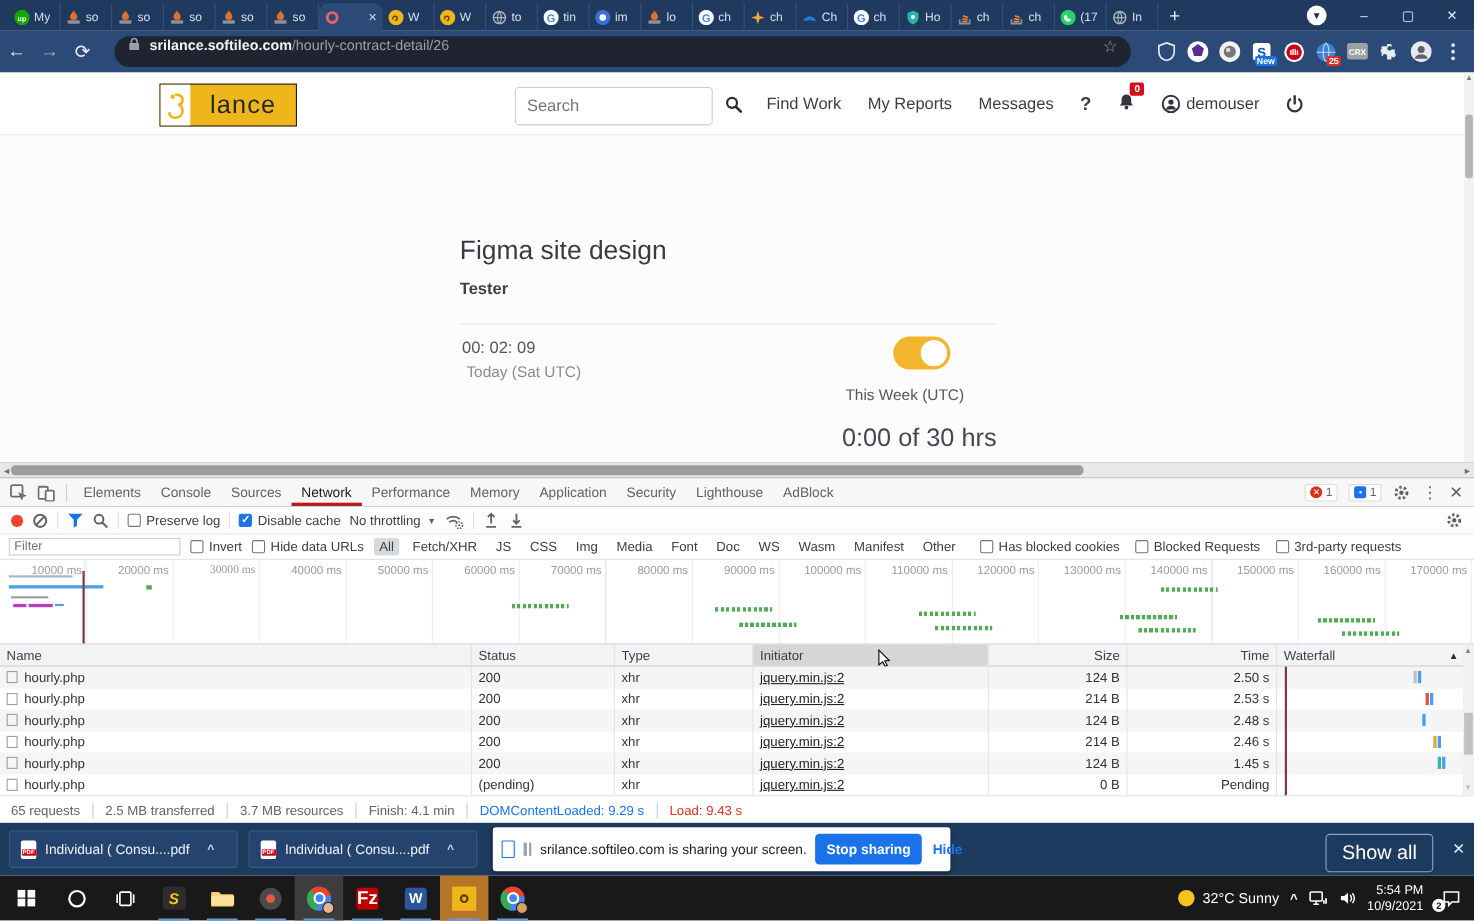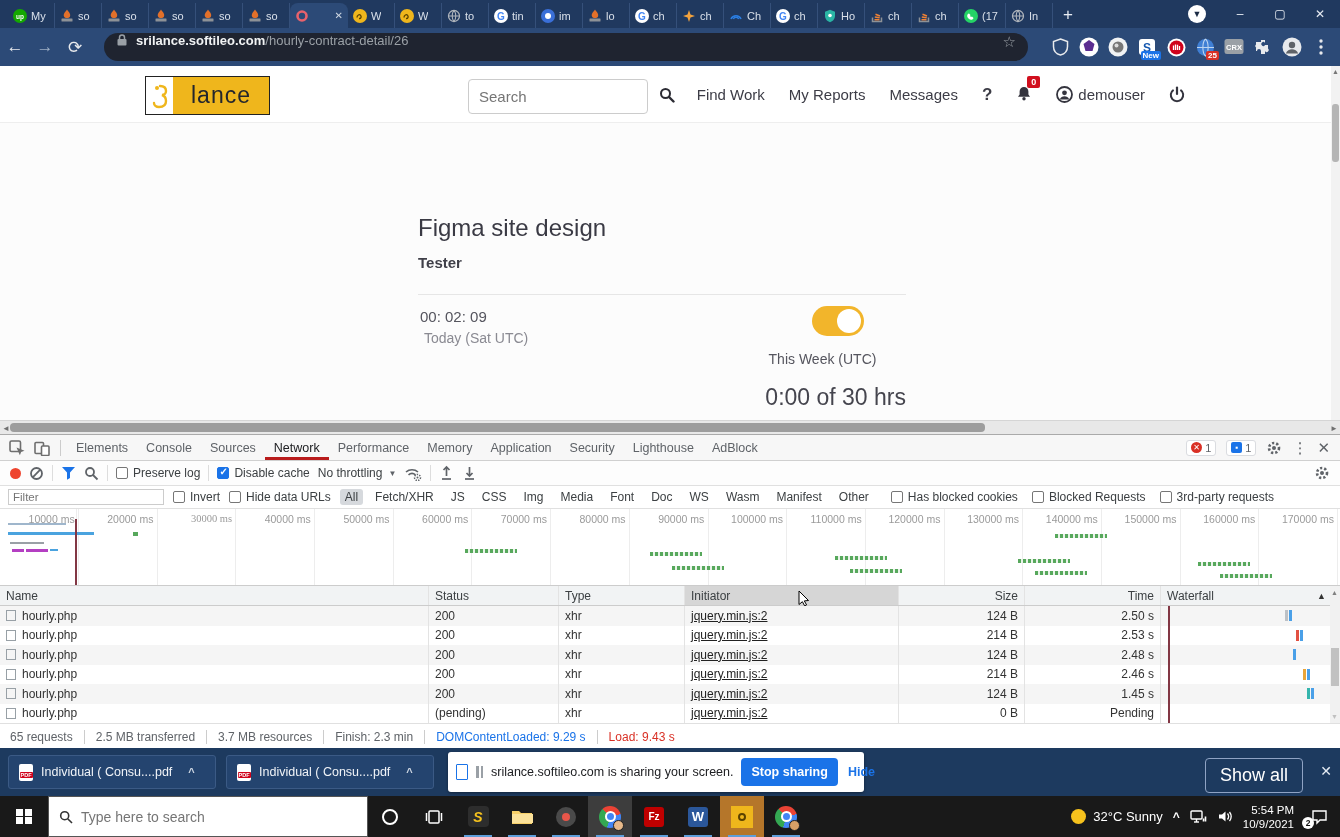--- a/index.html
+++ b/index.html
@@ -821,21 +821,21 @@
     <div id="rowscroll">
       <div class="rsarrow" style="top:3px">▲</div>
       <div id="rowthumb"></div>
       <div class="rsarrow" style="bottom:3px;color:#c0c0c0">▼</div>
     </div>
 
     <div id="dt-summary">
         <span class="sumitem">65 requests</span>
         <span class="sumitem">2.5 MB transferred</span>
         <span class="sumitem">3.7 MB resources</span>
-        <span class="sumitem">Finish: 2.3 min</span>
+        <span class="sumitem">Finish: 4.1 min</span>
         <span class="sumitem" style="color: rgb(26, 115, 232);">DOMContentLoaded: 9.29 s</span>
         <span class="sumitem" style="color: rgb(217, 48, 37);">Load: 9.43 s</span>
       </div>
   </div>
 
   <div id="shelf">
     <div id="dlwrap">
         <div class="dlitem" style="left: 8px; width: 208px;">
           <span class="pdfico"></span>
           <span>Individual ( Consu....pdf</span>
@@ -863,27 +863,20 @@
 
   <div id="taskbar">
     <div id="startbtn">
         <span class="winlogo">
           <span></span>
           <span></span>
           <span></span>
           <span></span>
         </span>
       </div>
-    <div id="tbsearch">
-      <svg width="14" height="14" viewBox="0 0 14 14">
-          <circle cx="5.7" cy="5.7" r="4" fill="none" stroke="#333" stroke-width="1.6"></circle>
-          <line x1="8.7" y1="8.7" x2="13" y2="13" stroke="#333" stroke-width="1.6"></line>
-        </svg>
-      <input placeholder="Type here to search" style="">
-    </div>
     <div id="tbicons" style="display:flex;align-items:stretch">
         <div class="tbicon">
           <span style="width:16px;height:16px;border:2px solid #fff;border-radius:50%"></span>
         </div>
         <div class="tbicon">
           <svg width="18" height="16" viewBox="0 0 18 16">
             <rect x="4" y="2" width="10" height="12" rx="1" fill="none" stroke="#fff" stroke-width="1.5"></rect>
             <path d="M1.5 4v8M16.5 4v8" stroke="#fff" stroke-width="1.5"></path>
           </svg>
         </div>
@@ -903,21 +896,21 @@
         </div>
         <div class="tbicon run hl">
           <span class="chrlogo">
             <i>
               <b></b>
             </i>
             <span class="avamini"></span>
           </span>
         </div>
         <div class="tbicon run">
-          <span style="width:20px;height:20px;background:#bf0000;border-radius:3px;display:flex;align-items:center;justify-content:center;color:#fff;font-weight:bold;font-size:10px">Fz</span>
+          <span style="width:20px;height:20px;background:#bf0000;border-radius:3px;display:flex;align-items:center;justify-content:center;color:#fff;font-weight:bold;font-size:17px">Fz</span>
         </div>
         <div class="tbicon run">
           <span style="width:20px;height:20px;background:#2b579a;border-radius:3px;display:flex;align-items:center;justify-content:center;color:#fff;font-weight:bold;font-size:13px">W</span>
         </div>
         <div class="tbicon run hlorange">
           <span style="width:22px;height:22px;background:#efb61c;display:flex;align-items:center;justify-content:center">
             <span style="width:8px;height:8px;border:2px solid #5b4200;border-radius:50%"></span>
           </span>
         </div>
         <div class="tbicon run">

